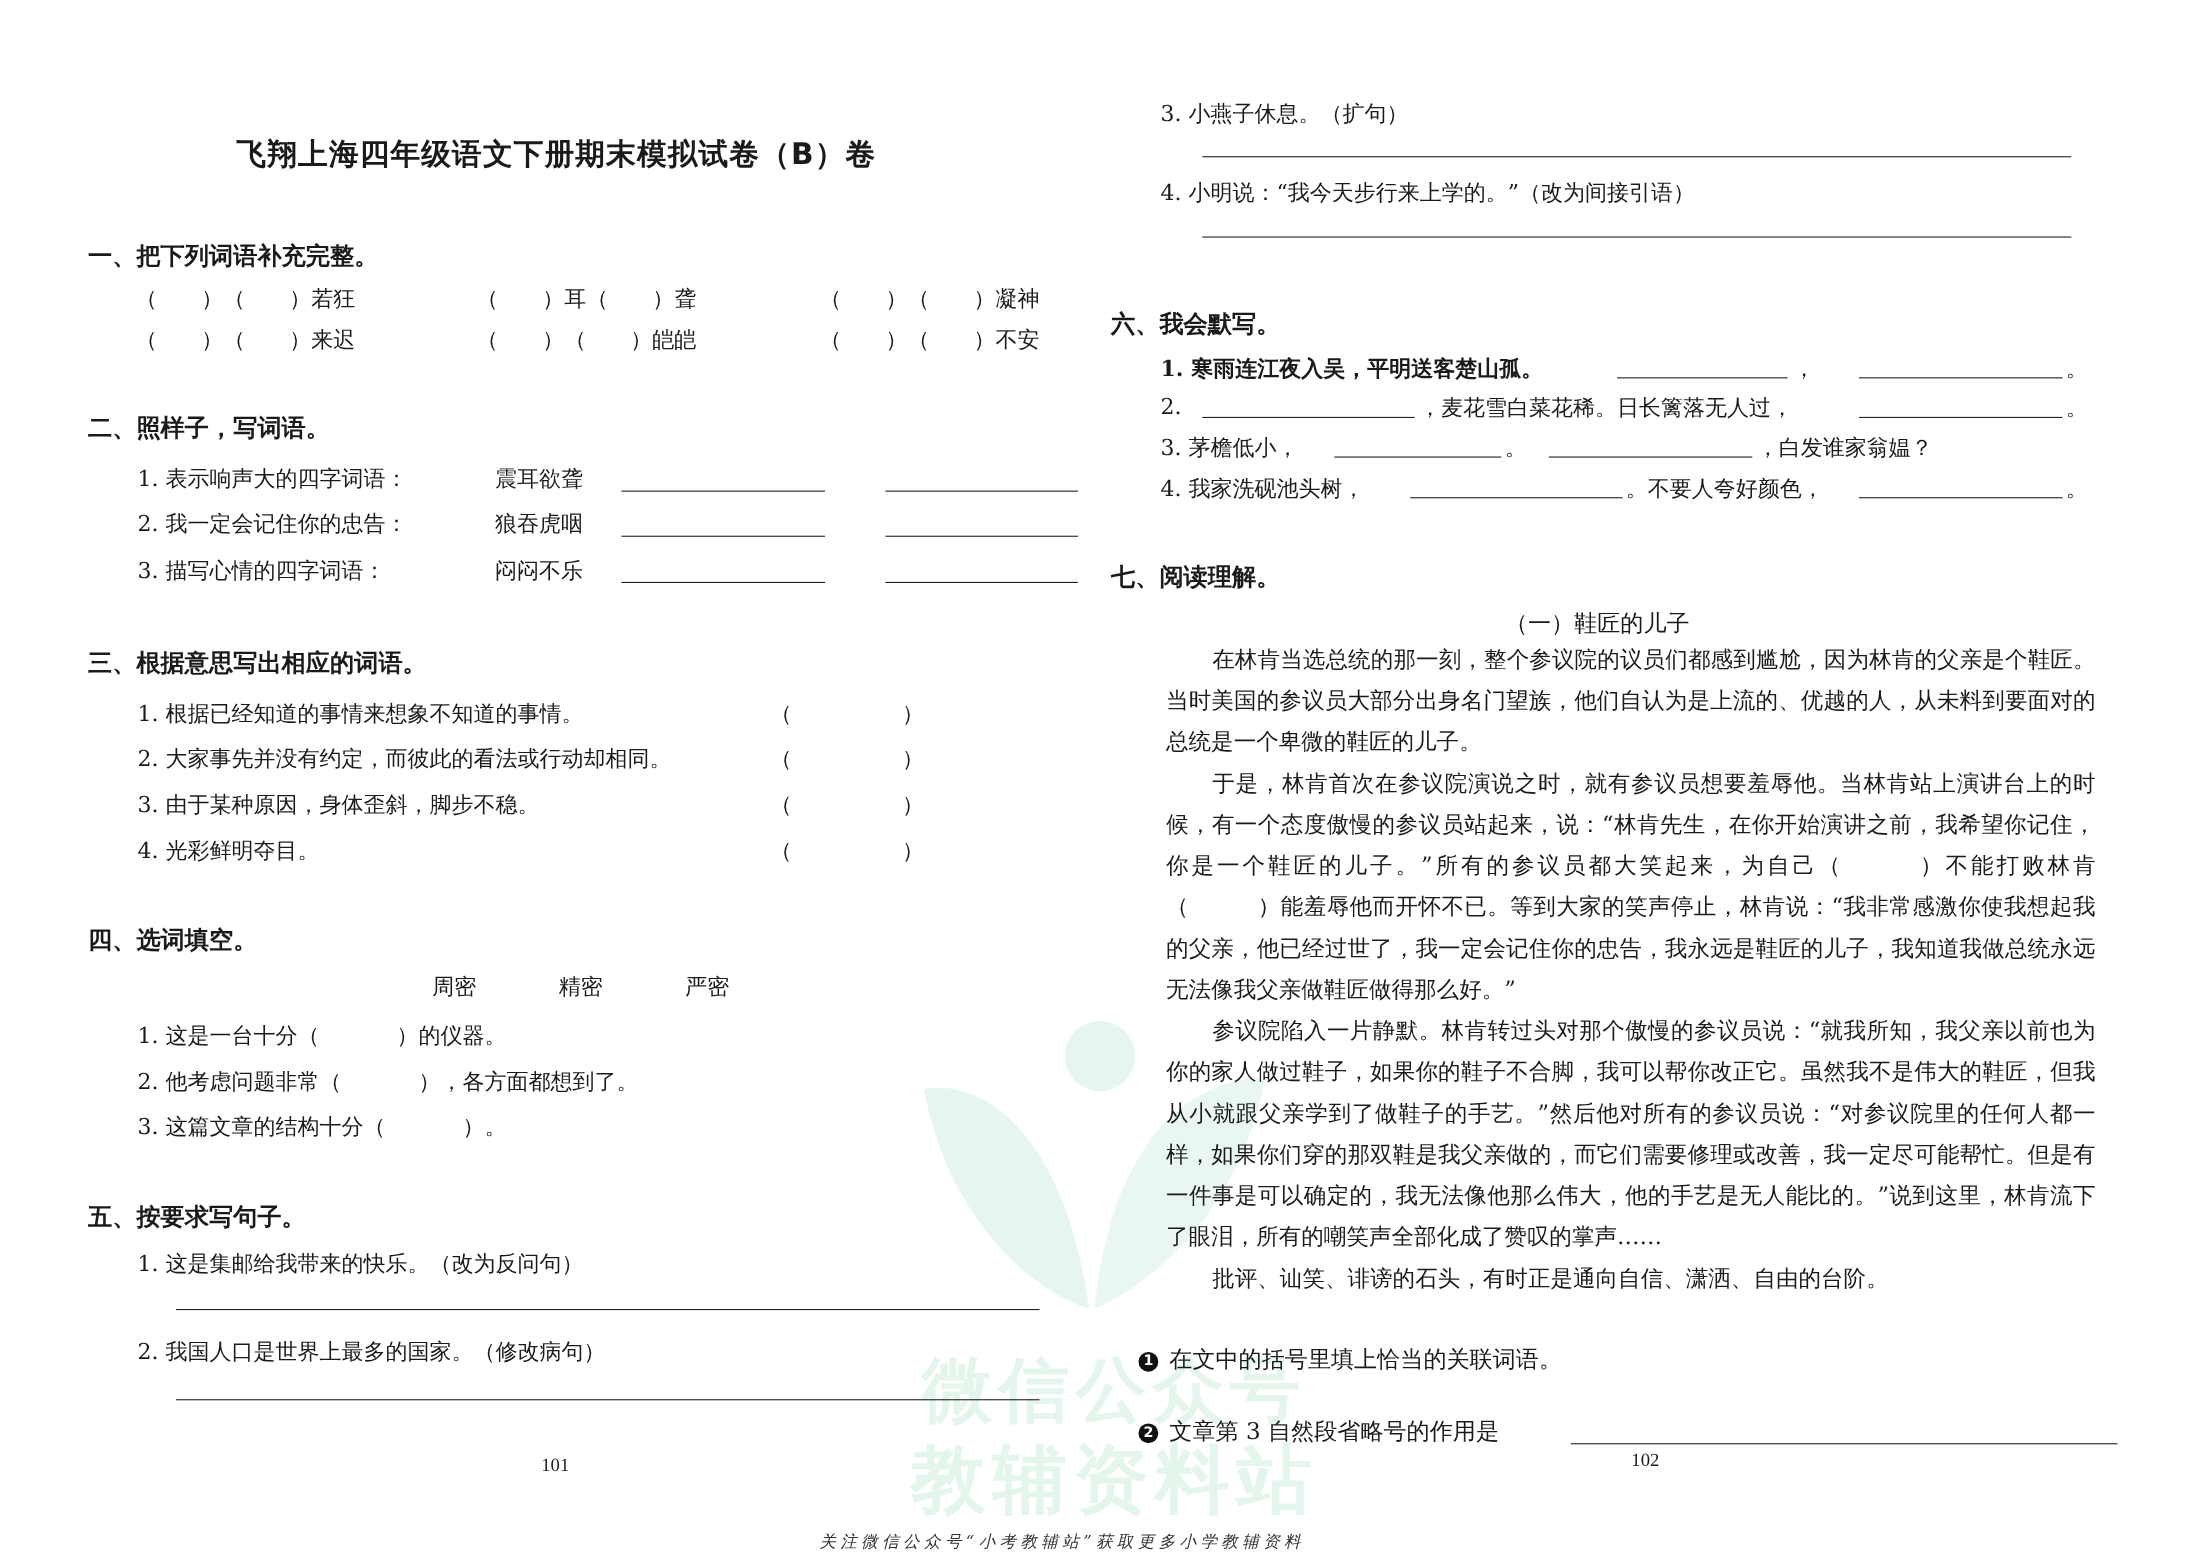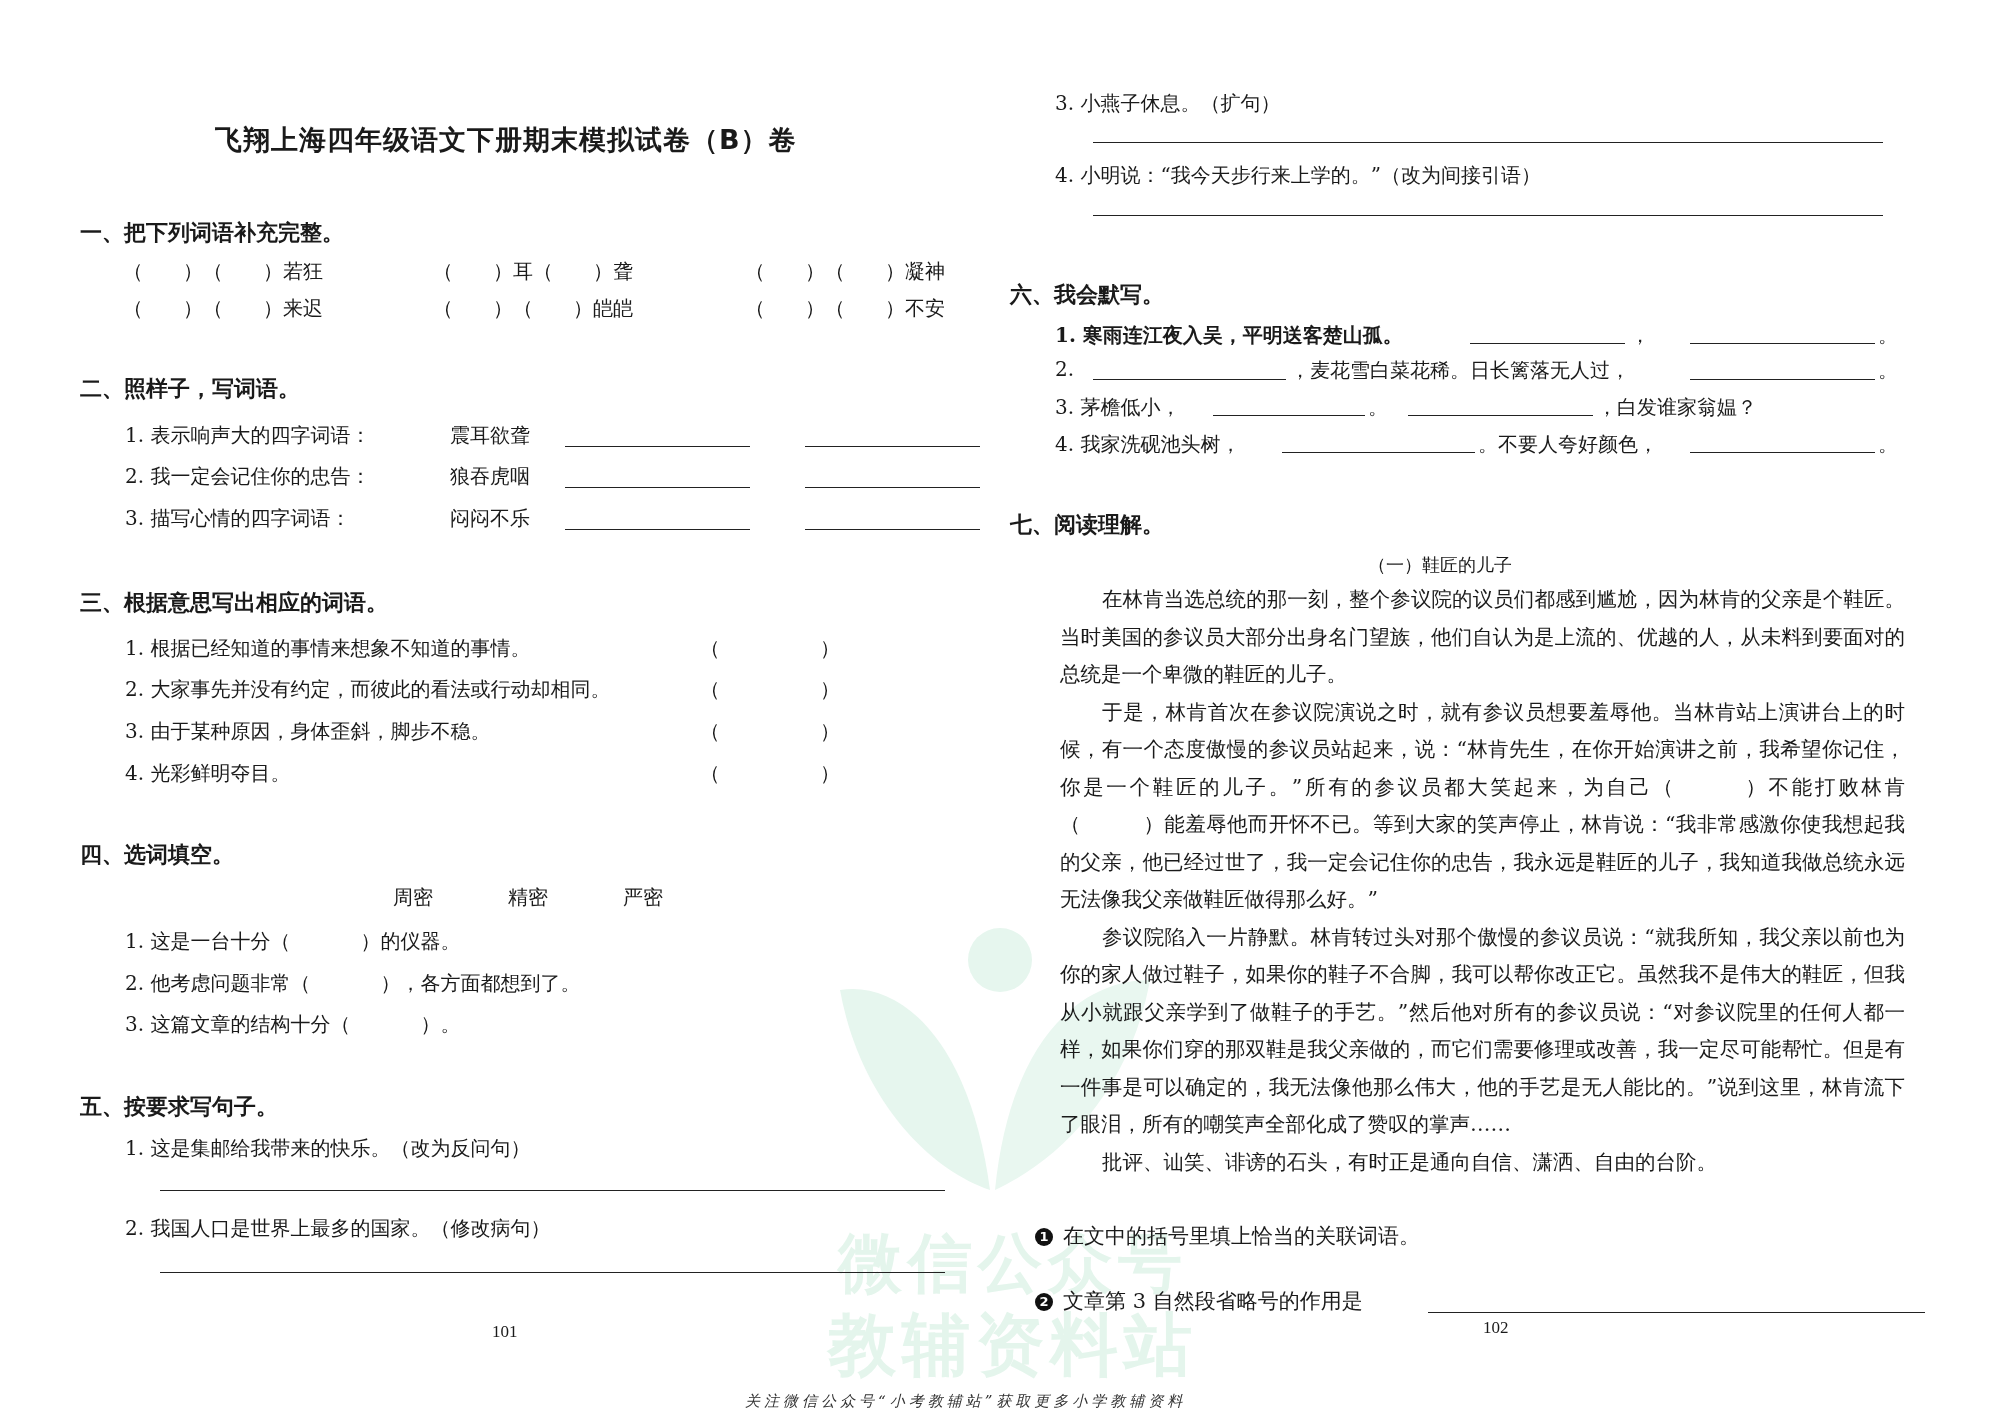--- a/index.html
+++ b/index.html
@@ -104,21 +104,21 @@
 <div class="line" style="left:1408px;top:415px;width:185px;"></div>
 <div class="abs t" style="left:1597px;top:394px;">，白发谁家翁媪？</div>
 
 <div class="abs t" style="left:1055px;top:431px;"><span>4.</span> <span>我家洗砚池头树，</span></div>
 <div class="line" style="left:1282px;top:452px;width:193px;"></div>
 <div class="abs t" style="left:1478px;top:431px;">。不要人夸好颜色，</div>
 <div class="line" style="left:1690px;top:452px;width:185px;"></div>
 <div class="abs t" style="left:1878px;top:431px;">。</div>
 
 <div class="abs sec" style="left:1010px;top:510px;">七、阅读理解。</div>
-<div class="abs t" style="left:1368px;top:553px;font-size:18px;">（一）鞋匠的儿子</div>
+<div class="abs t" style="left:1368px;top:553px;font-size:21px;">（一）鞋匠的儿子</div>
 <div class="abs" style="left:1060px;top:581px;width:845px;">
   <p class="para" style="margin:0;text-indent:42px;">在林肯当选总统的那一刻，整个参议院的议员们都感到尴尬，因为林肯的父亲是个鞋匠。当时美国的参议员大部分出身名门望族，他们自认为是上流的、优越的人，从未料到要面对的总统是一个卑微的鞋匠的儿子。</p>
   <p class="para" style="margin:0;text-indent:42px;">于是，林肯首次在参议院演说之时，就有参议员想要羞辱他。当林肯站上演讲台上的时候，有一个态度傲慢的参议员站起来，说：“林肯先生，在你开始演讲之前，我希望你记住，你是一个鞋匠的儿子。”所有的参议员都大笑起来，为自己（　　　）不能打败林肯（　　　）能羞辱他而开怀不已。等到大家的笑声停止，林肯说：“我非常感激你使我想起我的父亲，他已经过世了，我一定会记住你的忠告，我永远是鞋匠的儿子，我知道我做总统永远无法像我父亲做鞋匠做得那么好。”</p>
   <p class="para" style="margin:0;text-indent:42px;">参议院陷入一片静默。林肯转过头对那个傲慢的参议员说：“就我所知，我父亲以前也为你的家人做过鞋子，如果你的鞋子不合脚，我可以帮你改正它。虽然我不是伟大的鞋匠，但我从小就跟父亲学到了做鞋子的手艺。”然后他对所有的参议员说：“对参议院里的任何人都一样，如果你们穿的那双鞋是我父亲做的，而它们需要修理或改善，我一定尽可能帮忙。但是有一件事是可以确定的，我无法像他那么伟大，他的手艺是无人能比的。”说到这里，林肯流下了眼泪，所有的嘲笑声全部化成了赞叹的掌声……</p>
   <p class="para" style="margin:0;text-indent:42px;">批评、讪笑、诽谤的石头，有时正是通向自信、潇洒、自由的台阶。</p>
 </div>
 
 <div class="abs t" style="left:1035px;top:1222px;font-size:21px;">
   <span class="bullet">1</span><span>在文中的括号里填上恰当的关联词语。</span>
 </div>

